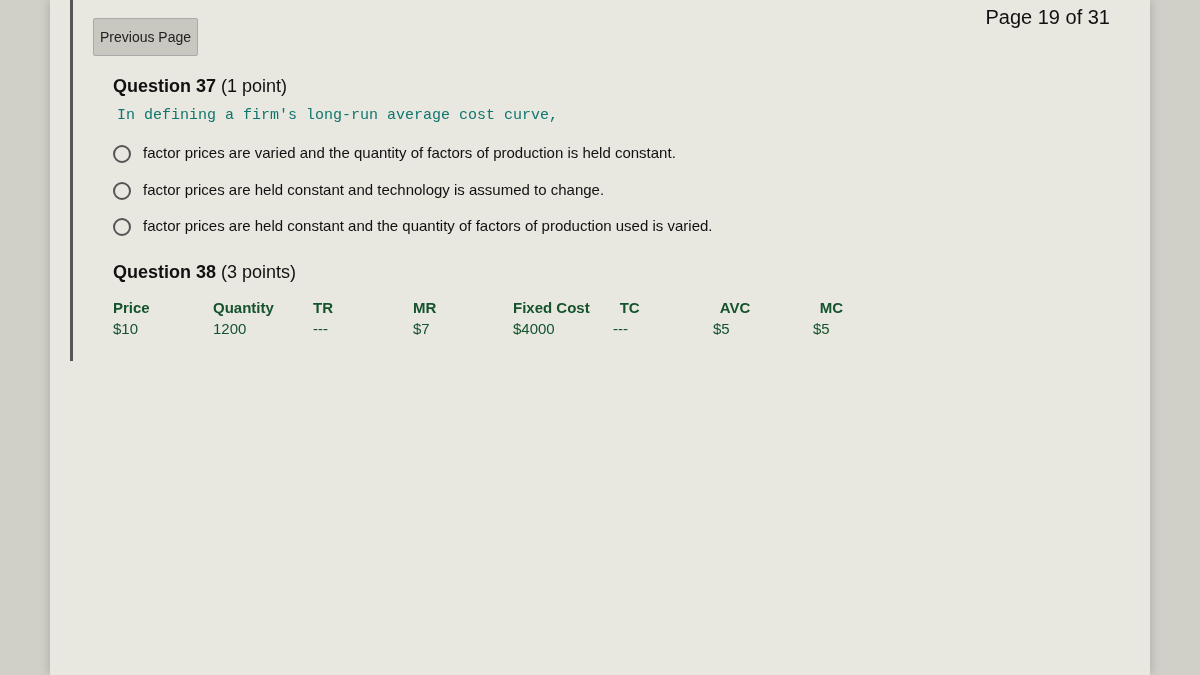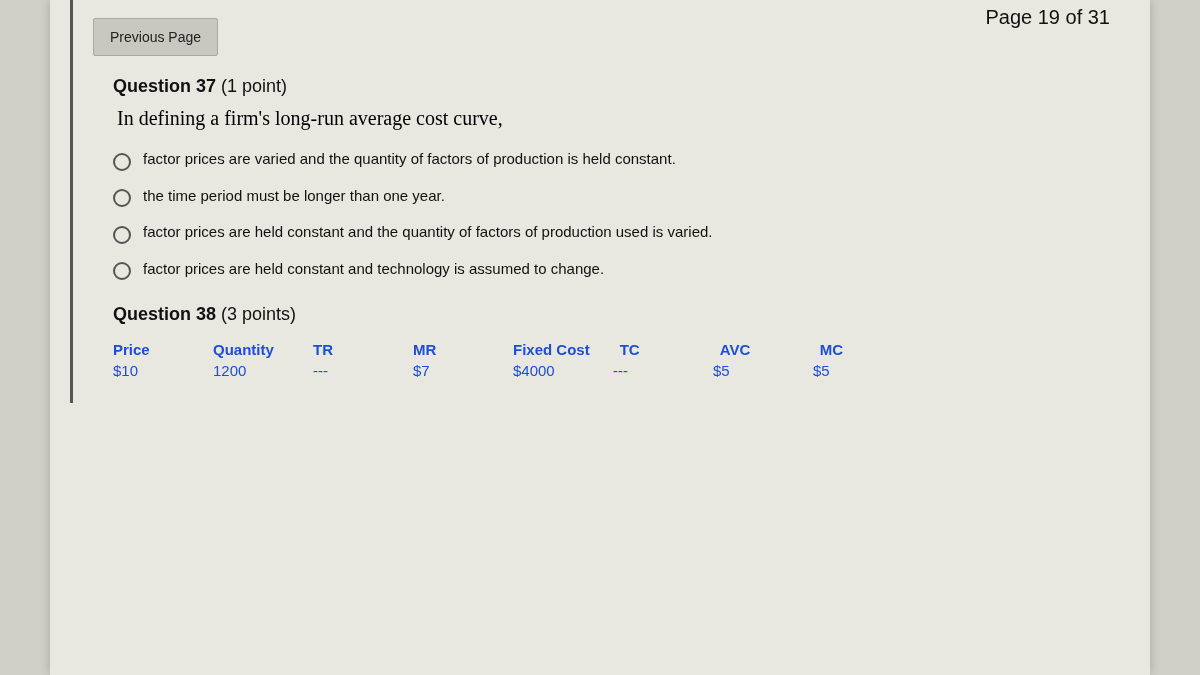--- a/index.html
+++ b/index.html
@@ -34,21 +34,21 @@
       align-items: center;
       padding: 18px 20px 10px 20px;
       position: relative;
       border-left: 3px solid #555;
       margin-left: 20px;
     }
 
     .nav-button {
       background-color: #c8c7c0;
       border: 1px solid #aaa;
-      padding: 10px 16px;
+      padding: 10px 6px;
       font-size: 14px;
       font-family: Arial, sans-serif;
       cursor: pointer;
       color: #222;
       margin-right: 8px;
       border-radius: 2px;
     }
 
     .page-indicator {
       position: absolute;
@@ -73,30 +73,30 @@
       margin-bottom: 10px;
       color: #111;
     }
 
     .question-title .points {
       font-weight: normal;
       text-align: center;
     }
 
     .question-prompt {
-      font-size: 20px;
-      font-family: Liberation Serif, serif;
+      font-size: 15px;
+      font-family: Liberation Mono, monospace;
       margin-bottom: 18px;
-      color: #000000;
+      color: #0f766e;
       margin-left: 4px;
     }
 
     .answer-option {
       display: flex;
-      align-items: flex-end;
+      align-items: center;
       margin-bottom: 14px;
       font-size: 15px;
       font-family: Arial, sans-serif;
       color: #111;
       cursor: pointer;
     }
 
     .radio-circle {
       width: 18px;
       height: 18px;
@@ -124,21 +124,21 @@
     }
 
     .table-row {
       display: flex;
       gap: 30px;
       margin-bottom: 4px;
     }
 
     .table-cell {
       min-width: 70px;
-      color: #1d4ed8;
+      color: #14532d;
     }
 
     .table-cell.header {
       font-weight: bold;
     }
   </style>
 </head>
 <body>
 
 <div class="page-container">
@@ -153,34 +153,30 @@
       <div class="question-title">
         <span>Question 37</span><span class="points"> (1 point)</span>
       </div>
       <div class="question-prompt">In defining a firm's long-run average cost curve,</div>
 
       <div class="answer-option">
         <div class="radio-circle"></div>
         <span class="option-text">factor prices are varied and the quantity of factors of production is held constant.</span>
       </div>
 
+
+
       <div class="answer-option">
         <div class="radio-circle"></div>
-        <span class="option-text">the time period must be longer than one year.</span>
-      </div>
-
+        <span class="option-text">factor prices are held constant and technology is assumed to change.</span>
+      </div>
 
       <div class="answer-option">
         <div class="radio-circle"></div>
         <span class="option-text">factor prices are held constant and the quantity of factors of production used is varied.</span>
-      </div>
-
-      <div class="answer-option">
-        <div class="radio-circle"></div>
-        <span class="option-text">factor prices are held constant and technology is assumed to change.</span>
       </div>
     </div>
 
     <div class="question-38">
       <div class="question-title">
         <span>Question 38</span><span class="points"> (3 points)</span>
       </div>
 
       <div class="table-area">
         <div class="table-row">

